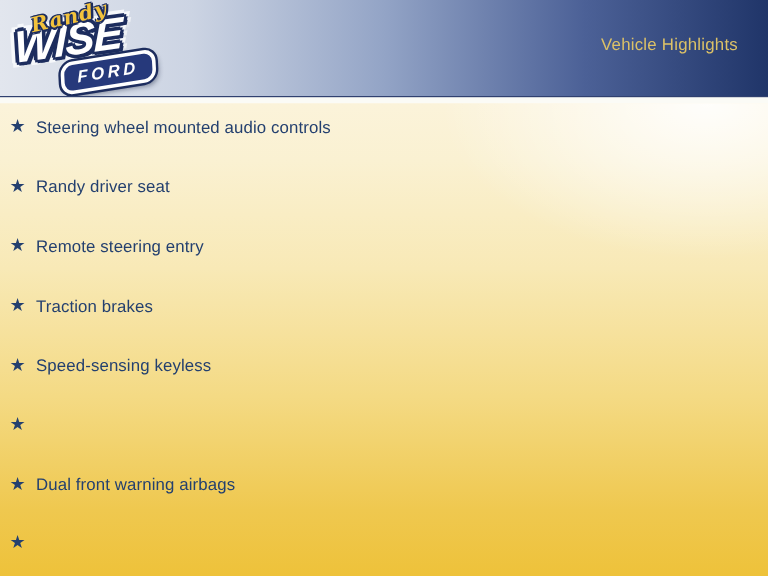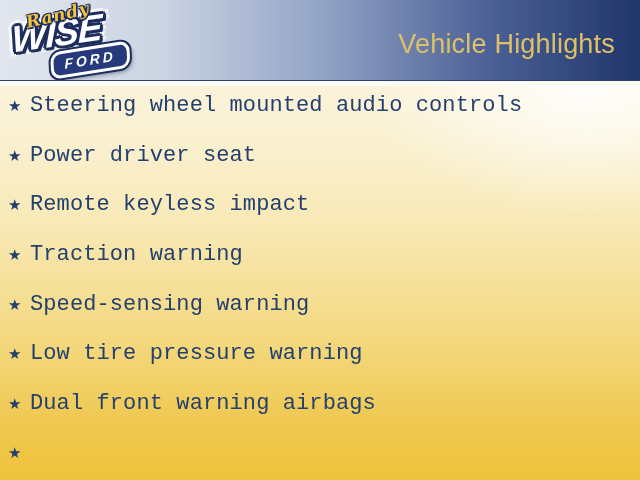--- a/index.html
+++ b/index.html
@@ -13,21 +13,21 @@
   }
 
   
   .header {
     position: absolute; top: 0; left: 0;
     width: 640px; height: 80px;
     background: linear-gradient(90deg, #e2e6ee 0%, #ccd4e3 25%, #93a4c6 50%, #4c6197 76%, #203569 100%);
   }
   .header-title {
     position: absolute; right: 25px; top: 29px;
-    font-size: 27px; letter-spacing: 0.2px;
+    font-size: 14px; letter-spacing: 0.2px;
     color: #dcc167;
   }
 
   
   .logo {
     position: absolute; left: 10px; top: 2px;
     width: 132px; height: 74px;
     transform: rotate(-6deg);
   }
   .logo-randy {
@@ -96,24 +96,23 @@
     padding-left: 8px;
   }
   .star {
     display: inline-block;
     width: 22px;
     font-size: 15px;
     color: #24406f;
     line-height: 1;
   }
   .label {
-    font-size: 22px;
+    font-size: 14px;
     color: #24406f;
     letter-spacing: 0.1px;
-    font-family: Liberation Mono, monospace;
   }
 </style>
 </head>
 <body>
 
 <div class="header">
   <div class="logo">
     <span class="logo-randy">Randy</span>
     <span class="logo-wise">WISE</span>
     <span class="logo-ford">FORD</span>
@@ -124,37 +123,36 @@
 <div class="divider"></div>
 
 <div class="body-area">
   <ul class="highlight-list">
     <li class="highlight-item">
       <span class="star">★</span>
       <span class="label">Steering wheel mounted audio controls</span>
     </li>
     <li class="highlight-item">
       <span class="star">★</span>
-      <span class="label">Power driver seat</span>
+      <span class="label">Randy driver seat</span>
     </li>
     <li class="highlight-item">
       <span class="star">★</span>
-      <span class="label">Remote keyless impact</span>
+      <span class="label">Remote steering entry</span>
     </li>
     <li class="highlight-item">
       <span class="star">★</span>
-      <span class="label">Traction warning</span>
+      <span class="label">Traction brakes</span>
     </li>
     <li class="highlight-item">
       <span class="star">★</span>
-      <span class="label">Speed-sensing warning</span>
+      <span class="label">Speed-sensing keyless</span>
     </li>
     <li class="highlight-item">
       <span class="star">★</span>
-      <span class="label">Low tire pressure warning</span>
     </li>
     <li class="highlight-item">
       <span class="star">★</span>
       <span class="label">Dual front warning airbags</span>
     </li>
     <li class="highlight-item">
       <span class="star">★</span>
     </li>
   </ul>
 </div>

